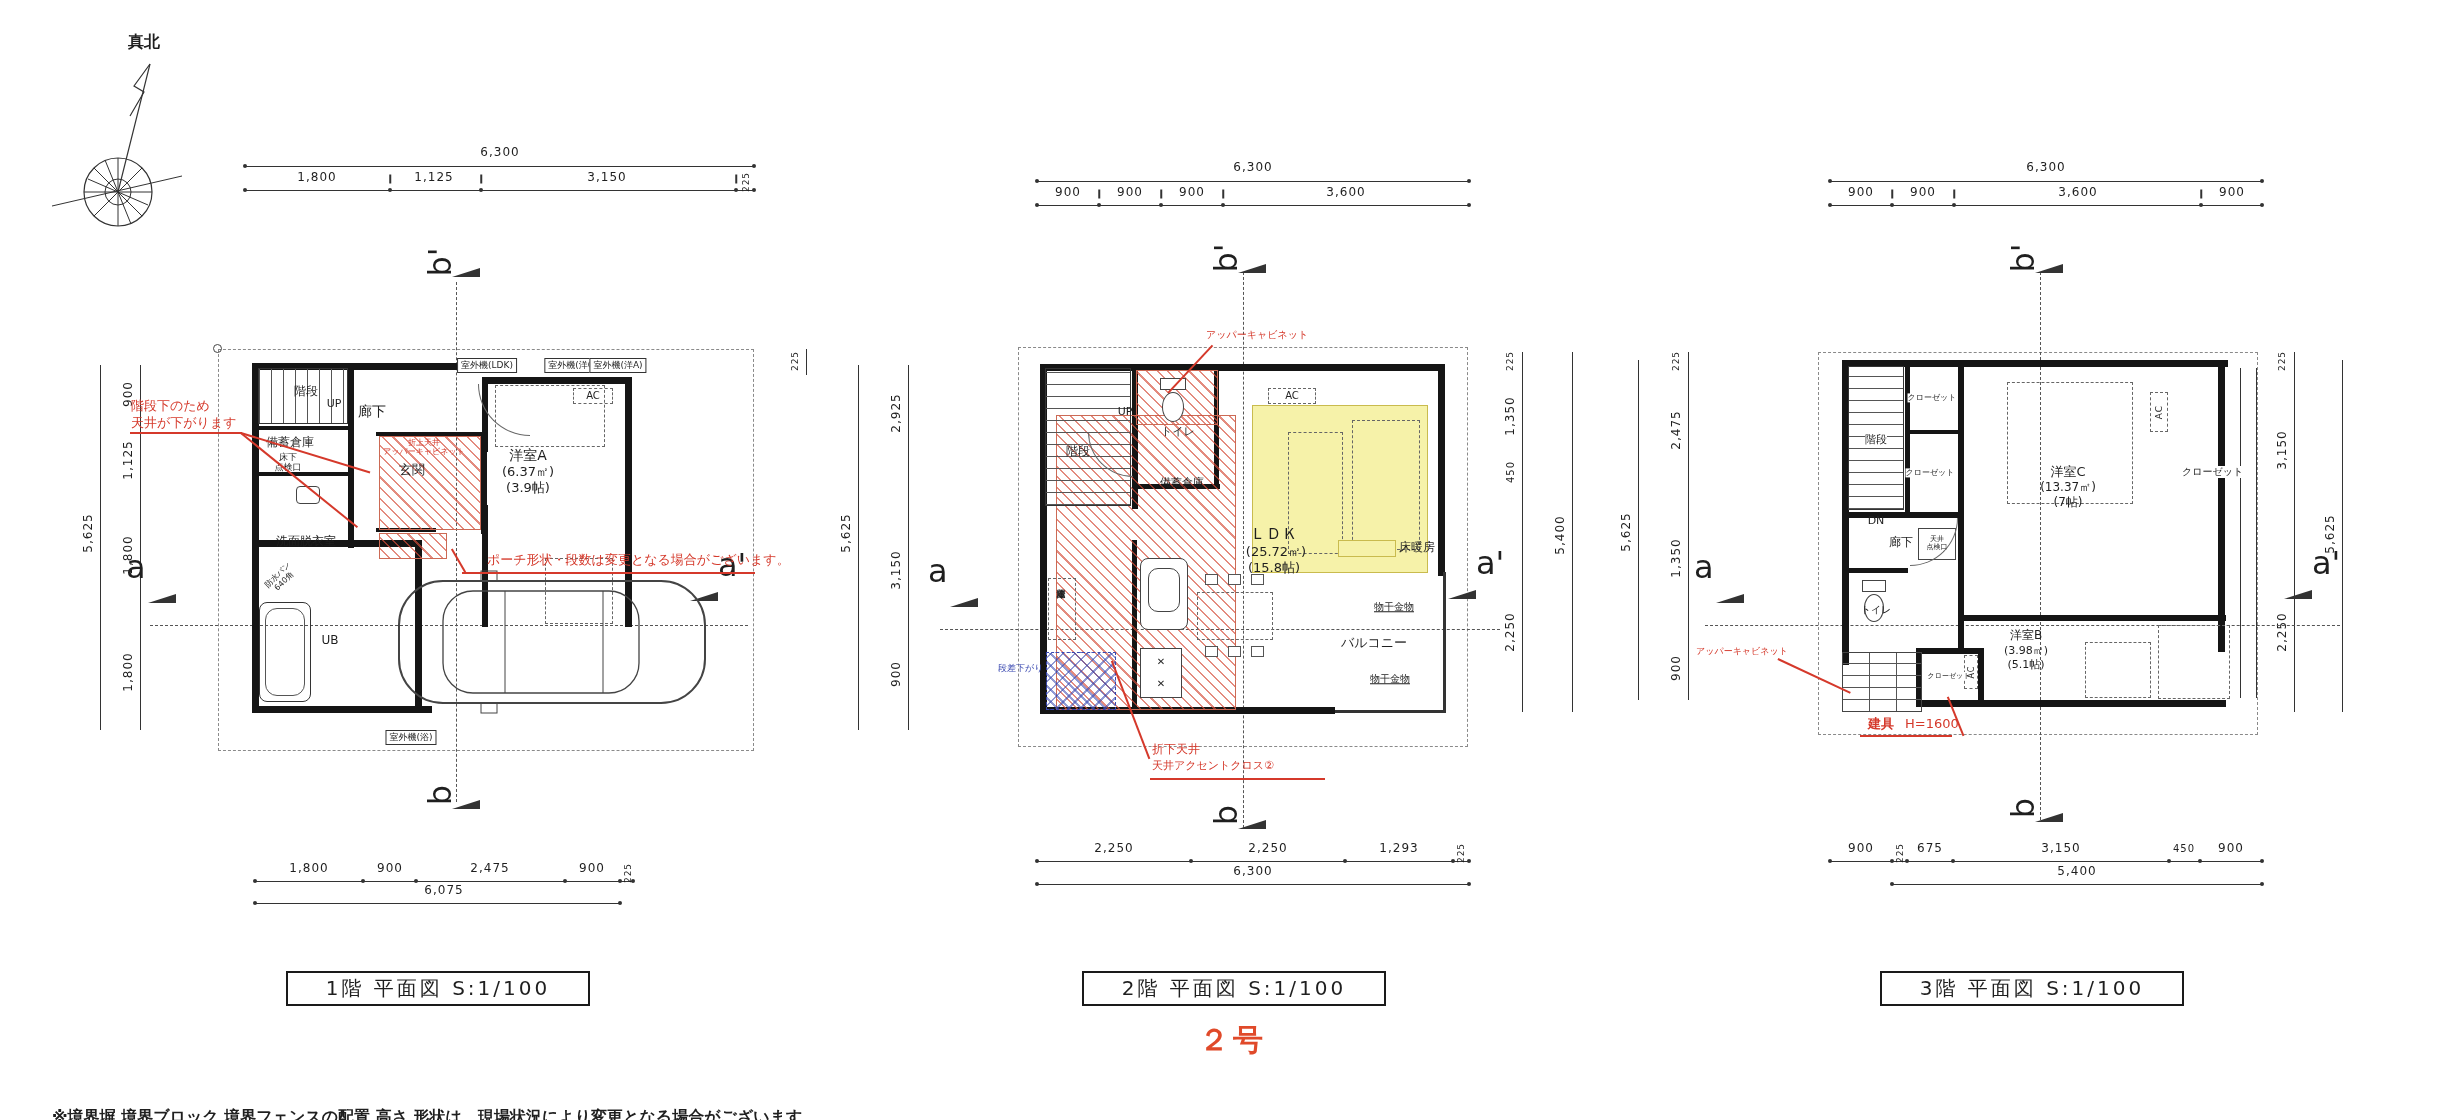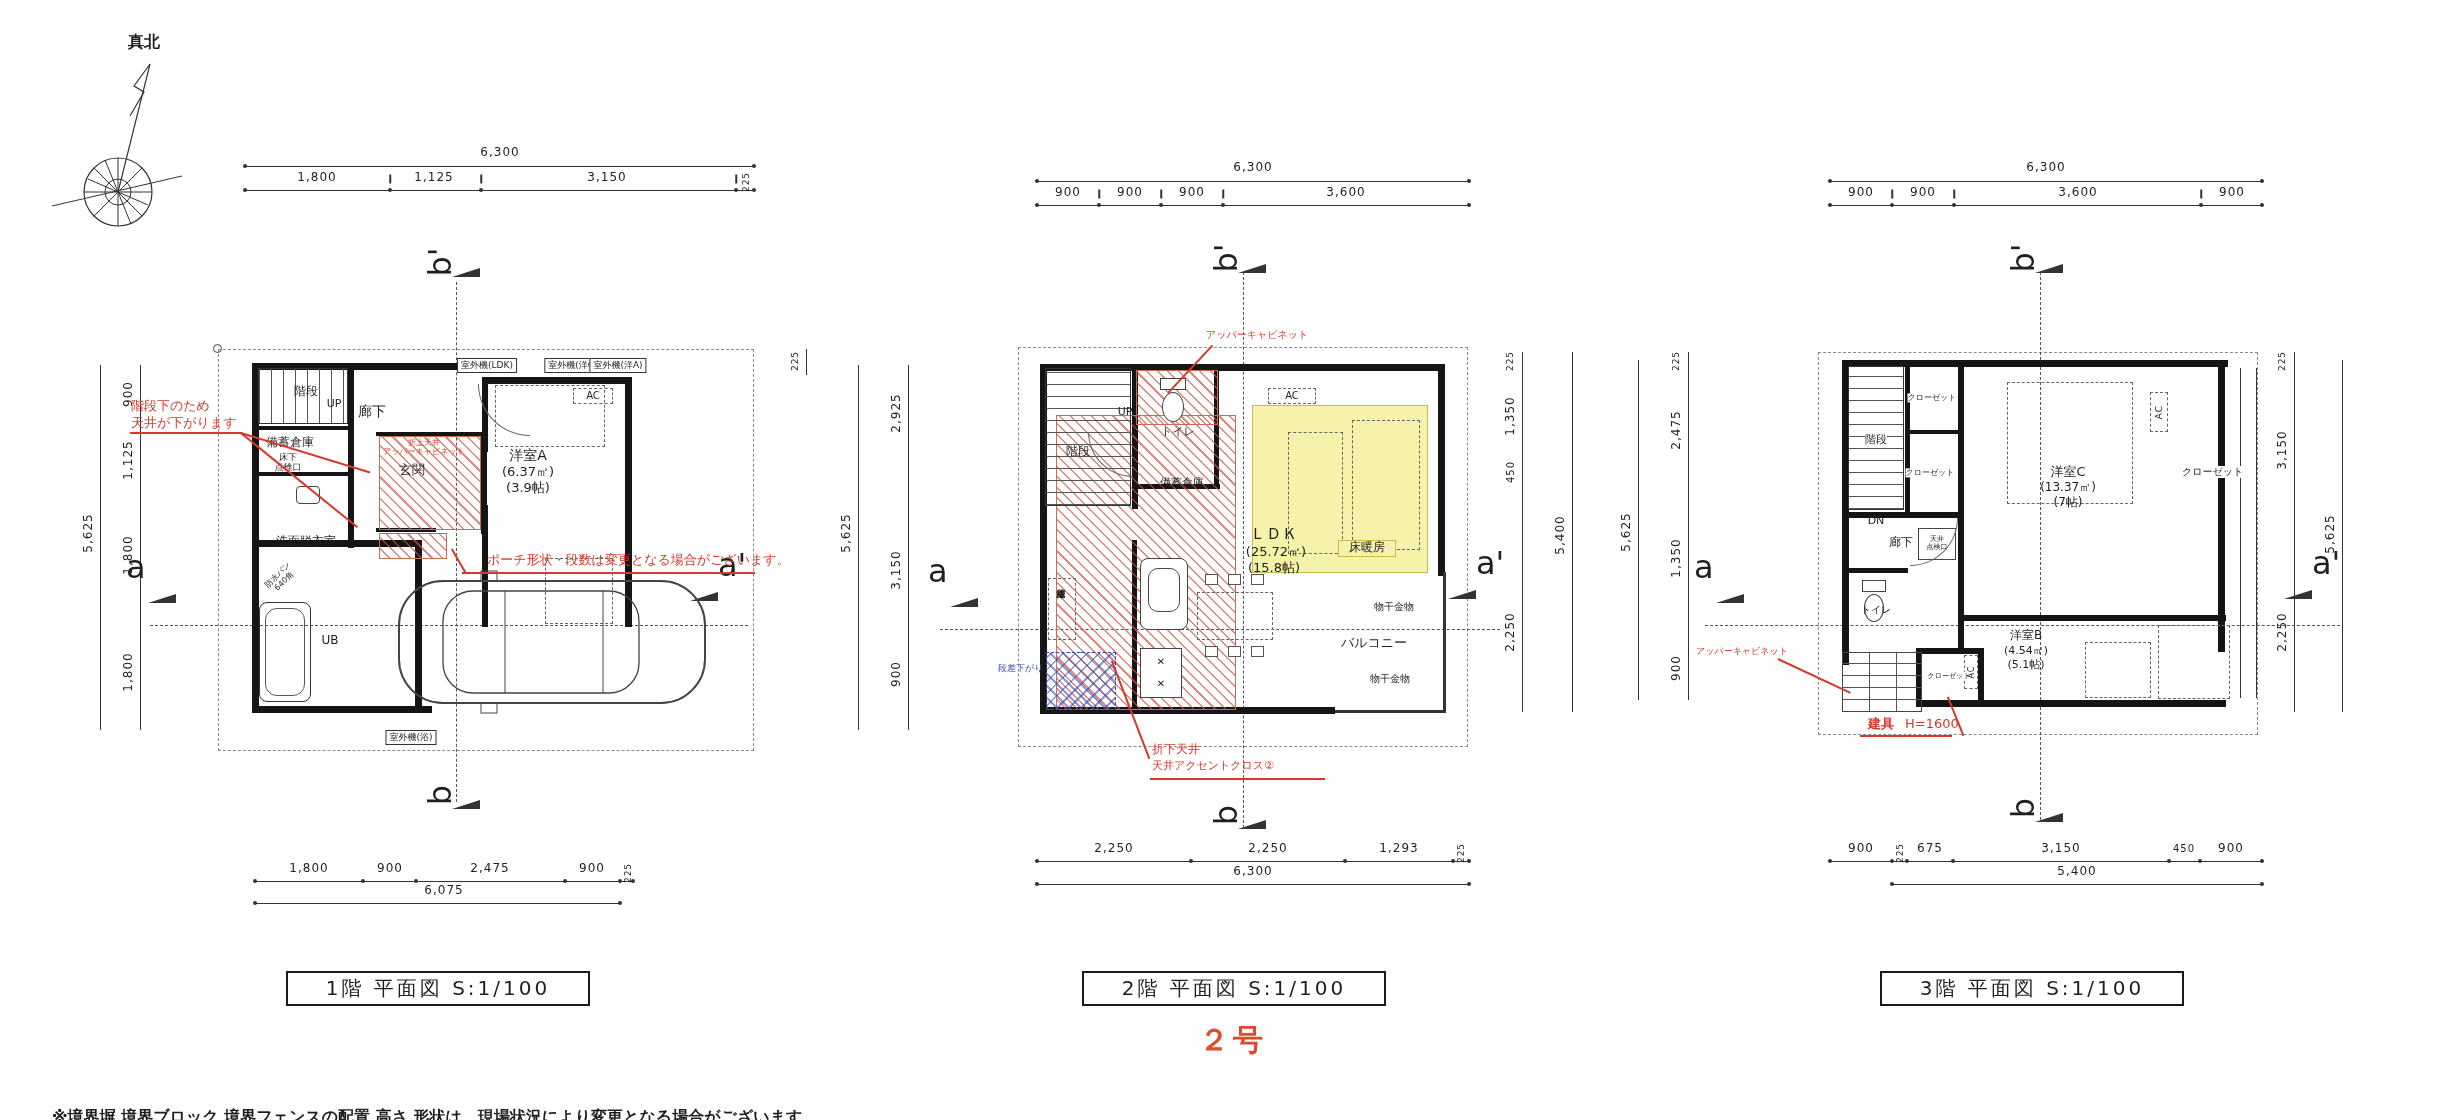--- a/index.html
+++ b/index.html
@@ -40,21 +40,21 @@
   background:repeating-linear-gradient(0deg,transparent 0 11px,#555 11px 12px),
   repeating-linear-gradient(90deg,transparent 0 26px,#555 26px 27px)}
 .arc{position:absolute;border:1px solid #666;background:transparent}
 .tub{position:absolute;border:1.5px solid #333;border-radius:8px}
 .tub .in{position:absolute;inset:5px;border:1px solid #555;border-radius:12px}
 .fix{position:absolute;border:1px solid #444;background:#fff}
 .oval{position:absolute;border:1px solid #444;border-radius:50%;background:#fff}
 .cap{position:absolute;width:304px;height:35px;border:2px solid #1a1a1a;background:#fff;
   font-size:20px;letter-spacing:3px;text-align:center;line-height:31px}
 .tri{position:absolute;width:0;height:0;border-left:28px solid transparent;border-bottom:9px solid #333}
-.u{}
+.u{text-decoration:underline}
 .chair{position:absolute;width:13px;height:11px;border:1px solid #555;background:#fff}
 </style>
 </head>
 <body>
 
 <div class="canvas">
 
   <svg class="plan" style="left:40px;top:26px;width:175px;height:205px;position:absolute" viewBox="0 0 175 205">
     <circle cx="78" cy="166" r="34" fill="none" stroke="#333" stroke-width="1.2"></circle>
     <circle cx="78" cy="166" r="13" fill="none" stroke="#333" stroke-width="1"></circle>
@@ -299,21 +299,21 @@
 
     <div class="lab" style="left:1078px;top:452px;font-size:12px">階段</div>
     <div class="lab" style="left:1125px;top:412px;font-size:11px">UP</div>
     <div class="lab" style="left:1178px;top:432px;font-size:11px">トイレ</div>
     <div class="lab" style="left:1182px;top:483px;font-size:11px">備蓄倉庫</div>
     <div class="lab" style="left:1292px;top:396px;font-size:10px">AC</div>
     <div class="lab" style="left:1274px;top:534px;font-size:16px">ＬＤＫ</div>
     <div class="lab" style="left:1276px;top:552px;font-size:13px">(25.72㎡)</div>
     <div class="lab" style="left:1274px;top:568px;font-size:13px">(15.8帖)</div>
     <div class="yellow" style="left:1338px;top:540px;width:58px;height:17px"></div>
-    <div class="lab" style="left:1367px;top:548px;font-size:12px">床暖房</div>
+    <div class="lab" style="left:1417px;top:548px;font-size:12px">床暖房</div>
     <div class="lab" style="left:1374px;top:643px;font-size:13px">バルコニー</div>
     <div class="lab u" style="left:1394px;top:607px;font-size:10px">物干金物</div>
     <div class="lab u" style="left:1390px;top:679px;font-size:10px">物干金物</div>
     <div class="vtext" style="left:1054px;top:582px;font-size:9px">冷蔵庫置場</div>
     <div class="lt blue" style="left:998px;top:663px;font-size:9px">段差下がり</div>
 
     <div class="lt red" style="left:1206px;top:329px;font-size:10px">アッパーキャビネット</div>
     <div class="rline" style="left:1168px;top:392px;width:65px;transform:rotate(-47deg)"></div>
     <div class="lt red" style="left:1152px;top:742px;font-size:12px">折下天井</div>
     <div class="lt red" style="left:1152px;top:759px;font-size:11px">天井アクセントクロス②</div>
@@ -425,21 +425,21 @@
     <div class="lab" style="left:1930px;top:473px;font-size:8px;background:#fff">クローゼット</div>
     <div class="lab" style="left:1901px;top:543px;font-size:12px">廊下</div>
     <div class="lab" style="left:1937px;top:543px;font-size:7px"><span>天井</span><br><span>点検口</span></div>
     <div class="lab" style="left:2068px;top:472px;font-size:13px">洋室C</div>
     <div class="lab" style="left:2068px;top:488px;font-size:12px">(13.37㎡)</div>
     <div class="lab" style="left:2068px;top:503px;font-size:12px">(7帖)</div>
     <div class="dv" style="left:2159px;top:412px;font-size:9px">AC</div>
     <div class="lt" style="left:2182px;top:466px;font-size:10px;background:#fff">クローゼット</div>
     <div class="lab" style="left:1876px;top:610px;font-size:10px">トイレ</div>
     <div class="lab" style="left:2026px;top:636px;font-size:12px">洋室B</div>
-    <div class="lab" style="left:2026px;top:651px;font-size:11px">(4.54㎡)</div>
+    <div class="lab" style="left:2026px;top:651px;font-size:11px">(3.98㎡)</div>
     <div class="lab" style="left:2026px;top:665px;font-size:11px">(5.1帖)</div>
     <div class="lab" style="left:1949px;top:676px;font-size:7px;background:#fff">クローゼット</div>
     <div class="dv" style="left:1971px;top:672px;font-size:8px">AC</div>
 
     <div class="lt red" style="left:1696px;top:646px;font-size:9px">アッパーキャビネット</div>
     <div class="rline" style="left:1778px;top:658px;width:80px;transform:rotate(25deg)"></div>
     <div class="lt red" style="left:1868px;top:716px;font-size:13px;font-weight:bold">建具</div>
     <div class="lt red" style="left:1905px;top:716px;font-size:13px">H=1600</div>
     <div class="rline" style="left:1860px;top:735px;width:92px"></div>
     <div class="rline" style="left:1948px;top:696px;width:42px;transform:rotate(68deg)"></div>

